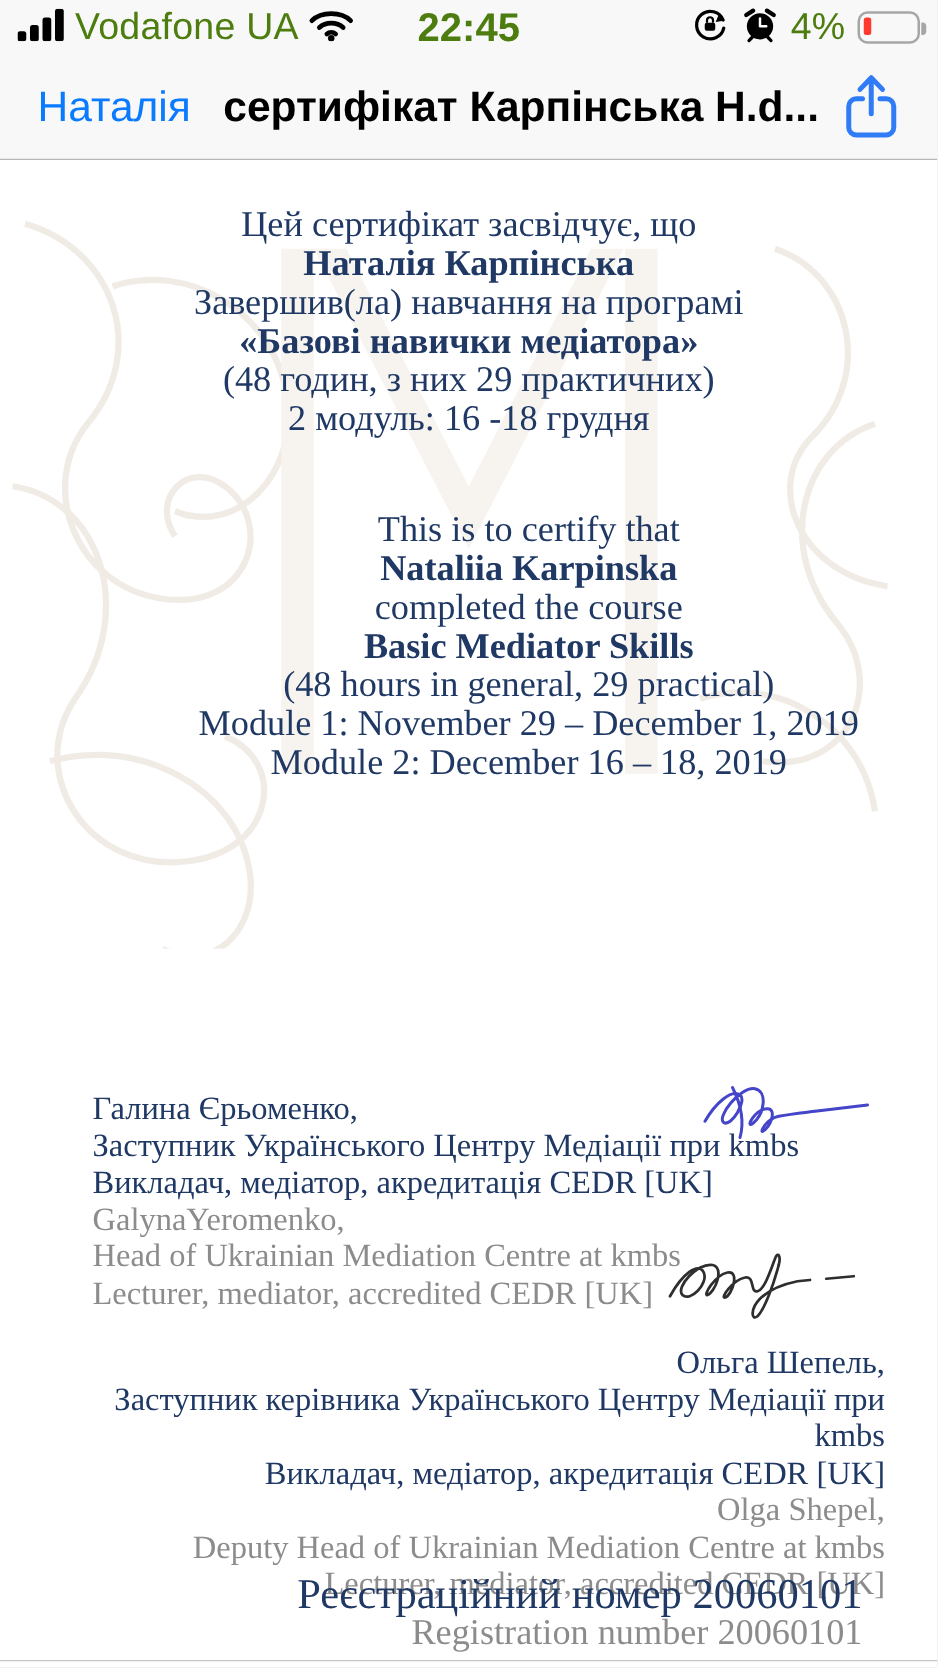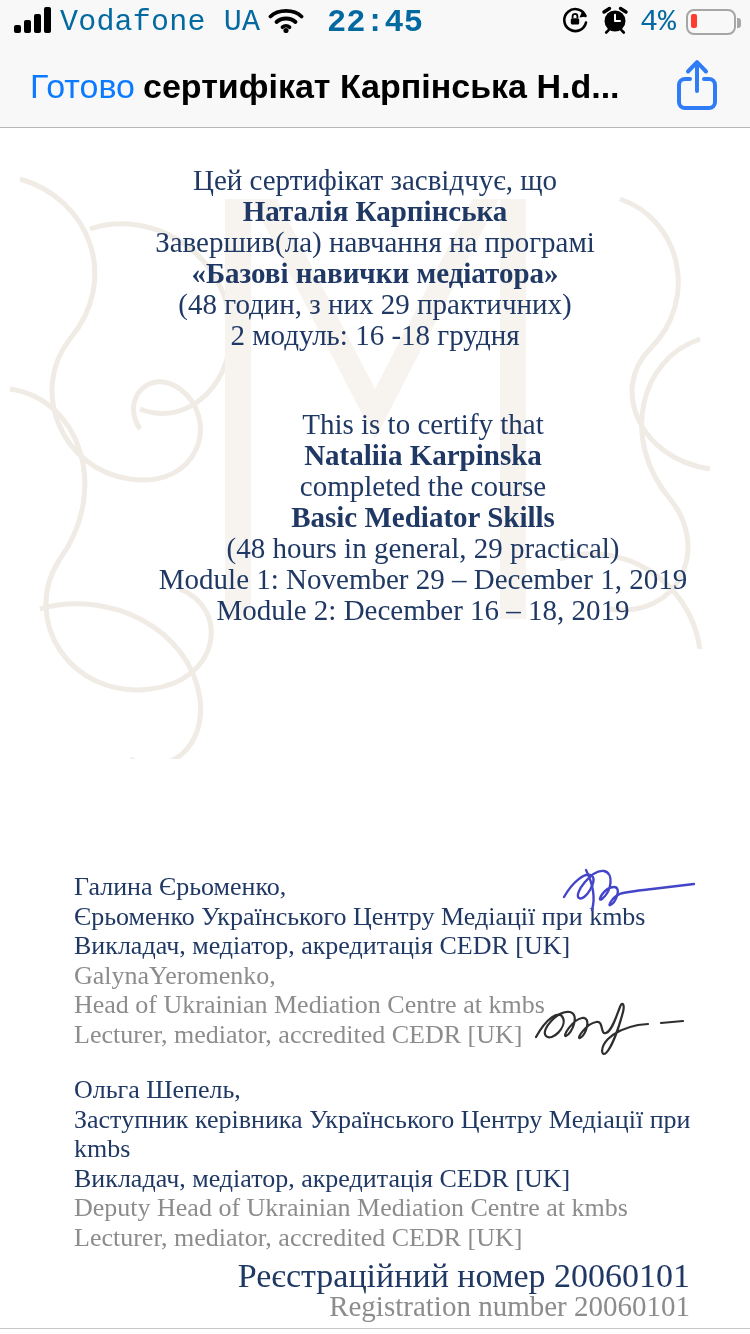--- a/index.html
+++ b/index.html
@@ -10,61 +10,61 @@
     font-family:"Liberation Sans", sans-serif;
   }
 
   
   .top-chrome {
     position:absolute; top:0; left:0; width:750px; height:128px;
     background:#f8f8f8; border-bottom:1px solid #b6b6b6; z-index:5;
   }
   .status-bar {
     position:absolute; top:0; left:0; width:750px; height:44px;
-    display:flex; align-items:center; padding:4px 14px; color:#0369a1;font-family:Liberation Mono, monospace;
+    display:flex; align-items:center; padding:4px 14px; color:#4d7c0f;
   }
   .sb-left { display:flex; align-items:center; gap:8px; }
   .carrier { font-size:30px; letter-spacing:0.2px; }
   .sb-time {
     position:absolute; left:0; right:0; text-align:center;
     font-size:32px; font-weight:700;
   }
   .sb-right { margin-left:auto; display:flex; align-items:center; gap:10px; z-index:2; }
   .pct { font-size:30px; }
   .battery { position:relative; width:50px; height:26px; border:2.5px solid #a6a6a6; border-radius:8px; }
   .battery .level { position:absolute; left:3px; top:3px; width:6px; height:14px; background:#ff3b30; border-radius:2px; }
   .battery .nub { position:absolute; right:-7px; top:7px; width:4px; height:10px; background:#a6a6a6; border-radius:0 3px 3px 0; }
 
   .nav-bar {
     position:absolute; top:44px; left:0; width:750px; height:84px;
     display:flex; align-items:center; padding:0 30px;
   }
   .done-btn { color:#0a7aff; font-size:34px; flex:0 0 auto; cursor:pointer; }
   .nav-title {
-    flex:1 1 auto; margin-left:8px; font-size:34px; font-weight:600; color:#000;
+    flex:1 1 auto; margin-left:26px; font-size:34px; font-weight:600; color:#000;
     white-space:nowrap; overflow:hidden;
   }
   .share-btn { flex:0 0 auto; margin-left:10px; cursor:pointer; display:flex; }
 
   
   .doc {
     position:absolute; top:129px; left:0; width:750px; height:1149px;
     background:#fff; color:#1f3864;
     font-family:"Liberation Serif", serif;
   }
   .watermark { position:absolute; top:10px; left:0; pointer-events:none; }
   .cert-block { position:absolute; left:0; width:750px; text-align:center; }
   .cert-block.uk { top:36px; }
   .cert-block.en { top:280px;margin-left:48px; }
   .doc-line { font-size:29px; line-height:31px; color:#1f3864; }
   .doc-line.b { font-weight:bold; }
 
   .signatory { position:absolute; left:48px; width:660px; text-align:left; }
   .signatory.first { top:743px; }
-  .signatory.second { top:946px; }
+  .signatory.second { top:946px;text-align:right; }
   .sig-line { font-size:26px; line-height:29.5px; color:#1f3864;margin-left:26px; }
   .sig-line.muted { color:#8c8c8c; }
 
   .signature { position:absolute; }
   .signature.one { left:552px; top:728px; }
   .signature.two { left:528px; top:848px; }
 
   .registration { position:absolute; right:60px; top:1132px; text-align:right; }
   .reg-uk { font-size:34px; line-height:30px; color:#1f3864; }
   .reg-en { font-size:29px; line-height:30px; color:#8c8c8c; }
@@ -122,21 +122,21 @@
         </span>
         <span class="pct">4%</span>
         <span class="battery">
           <span class="level"></span>
             <span class="nub"></span>
         </span>
       </div>
     </div>
 
     <div class="nav-bar">
-      <span class="done-btn">Готово</span>
+      <span class="done-btn">Наталія</span>
       <span class="nav-title">сертифікат Карпінська Н.d...</span>
       <span class="share-btn">
         <svg width="46" height="56" viewBox="0 0 46 56">
           <path d="M16,21 H11 a6,6 0 0 0 -6,6 V44 a6,6 0 0 0 6,6 H35 a6,6 0 0 0 6,-6 V27 a6,6 0 0 0 -6,-6 H30" fill="none" stroke="#2f7cf6" stroke-width="4" stroke-linecap="round" stroke-linejoin="round"></path>
           <path d="M23,33 V5 M14,13.5 L23,4.2 L32,13.5" fill="none" stroke="#2f7cf6" stroke-width="4" stroke-linecap="round" stroke-linejoin="round"></path>
         </svg>
       </span>
     </div>
   </div>
 
@@ -175,41 +175,42 @@
       <div class="doc-line b">Nataliia Karpinska</div>
       <div class="doc-line">completed the course</div>
       <div class="doc-line b">Basic Mediator Skills</div>
       <div class="doc-line">(48 hours in general, 29 practical)</div>
       <div class="doc-line">Module 1: November 29 – December 1, 2019</div>
       <div class="doc-line">Module 2: December 16 – 18, 2019</div>
     </div>
 
     <div class="signatory first">
       <div class="sig-line">Галина Єрьоменко,</div>
-      <div class="sig-line">Єрьоменко Українського Центру Медіації при kmbs</div>
+      <div class="sig-line">Заступник Українського Центру Медіації при kmbs</div>
       <div class="sig-line">Викладач, медіатор, акредитація CEDR [UK]</div>
       <div class="sig-line muted">GalynaYeromenko,</div>
       <div class="sig-line muted">Head of Ukrainian Mediation Centre at kmbs</div>
       <div class="sig-line muted">Lecturer, mediator, accredited CEDR [UK]</div>
     </div>
 
     <div class="signature one">
       <svg width="150" height="66" viewBox="0 0 150 66">
         <g fill="none" stroke="#4445c9" stroke-width="2.4" stroke-linecap="round">
           <path d="M12,40 C20,26 33,14 40,19 C46,23 33,45 27,41 C21,37 40,12 52,14 C62,16 60,34 50,42 C44,46 52,30 62,30 C70,30 64,46 58,48"></path>
           <path d="M58,48 C56,49 61,38 71,36 C81,34 92,33 100,32 L142,27"></path>
           <path d="M34,13 C40,25 44,39 40,53"></path>
         </g>
       </svg>
     </div>
 
     <div class="signatory second">
       <div class="sig-line">Ольга Шепель,</div>
       <div class="sig-line">Заступник керівника Українського Центру Медіації при kmbs</div>
       <div class="sig-line">Викладач, медіатор, акредитація CEDR [UK]</div>
+      <div class="sig-line muted">Olga Shepel,</div>
       <div class="sig-line muted">Deputy Head of Ukrainian Mediation Centre at kmbs</div>
       <div class="sig-line muted">Lecturer, mediator, accredited CEDR [UK]</div>
     </div>
 
     <div class="signature two">
       <svg width="200" height="82" viewBox="0 0 200 82">
         <g fill="none" stroke="#2e2e2e" stroke-width="2.2" stroke-linecap="round">
           <path d="M8,60 C18,42 31,32 35,41 C39,50 24,65 18,59 C12,53 30,33 42,35 C52,37 44,57 38,59 C34,60 44,43 54,41 C64,39 58,59 52,61 C48,62 58,47 68,45 C76,43 72,58 78,56 C84,54 88,40 92,30 C94,24 97,27 95,35"></path>
           <path d="M95,35 C91,50 84,70 78,76 C73,80 72,70 80,62 C88,54 100,50 110,48 L120,47"></path>
           <path d="M133,46 L155,44"></path>

